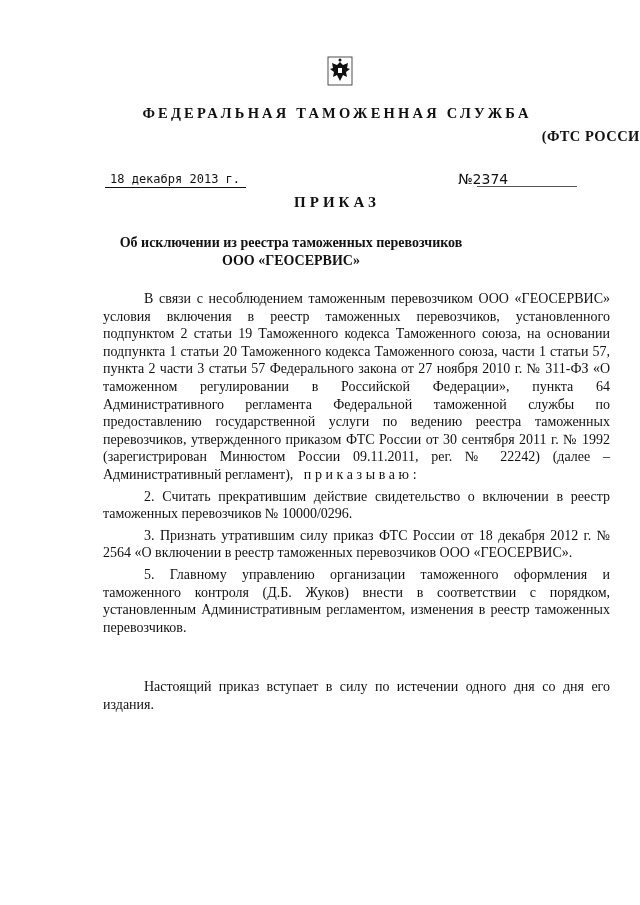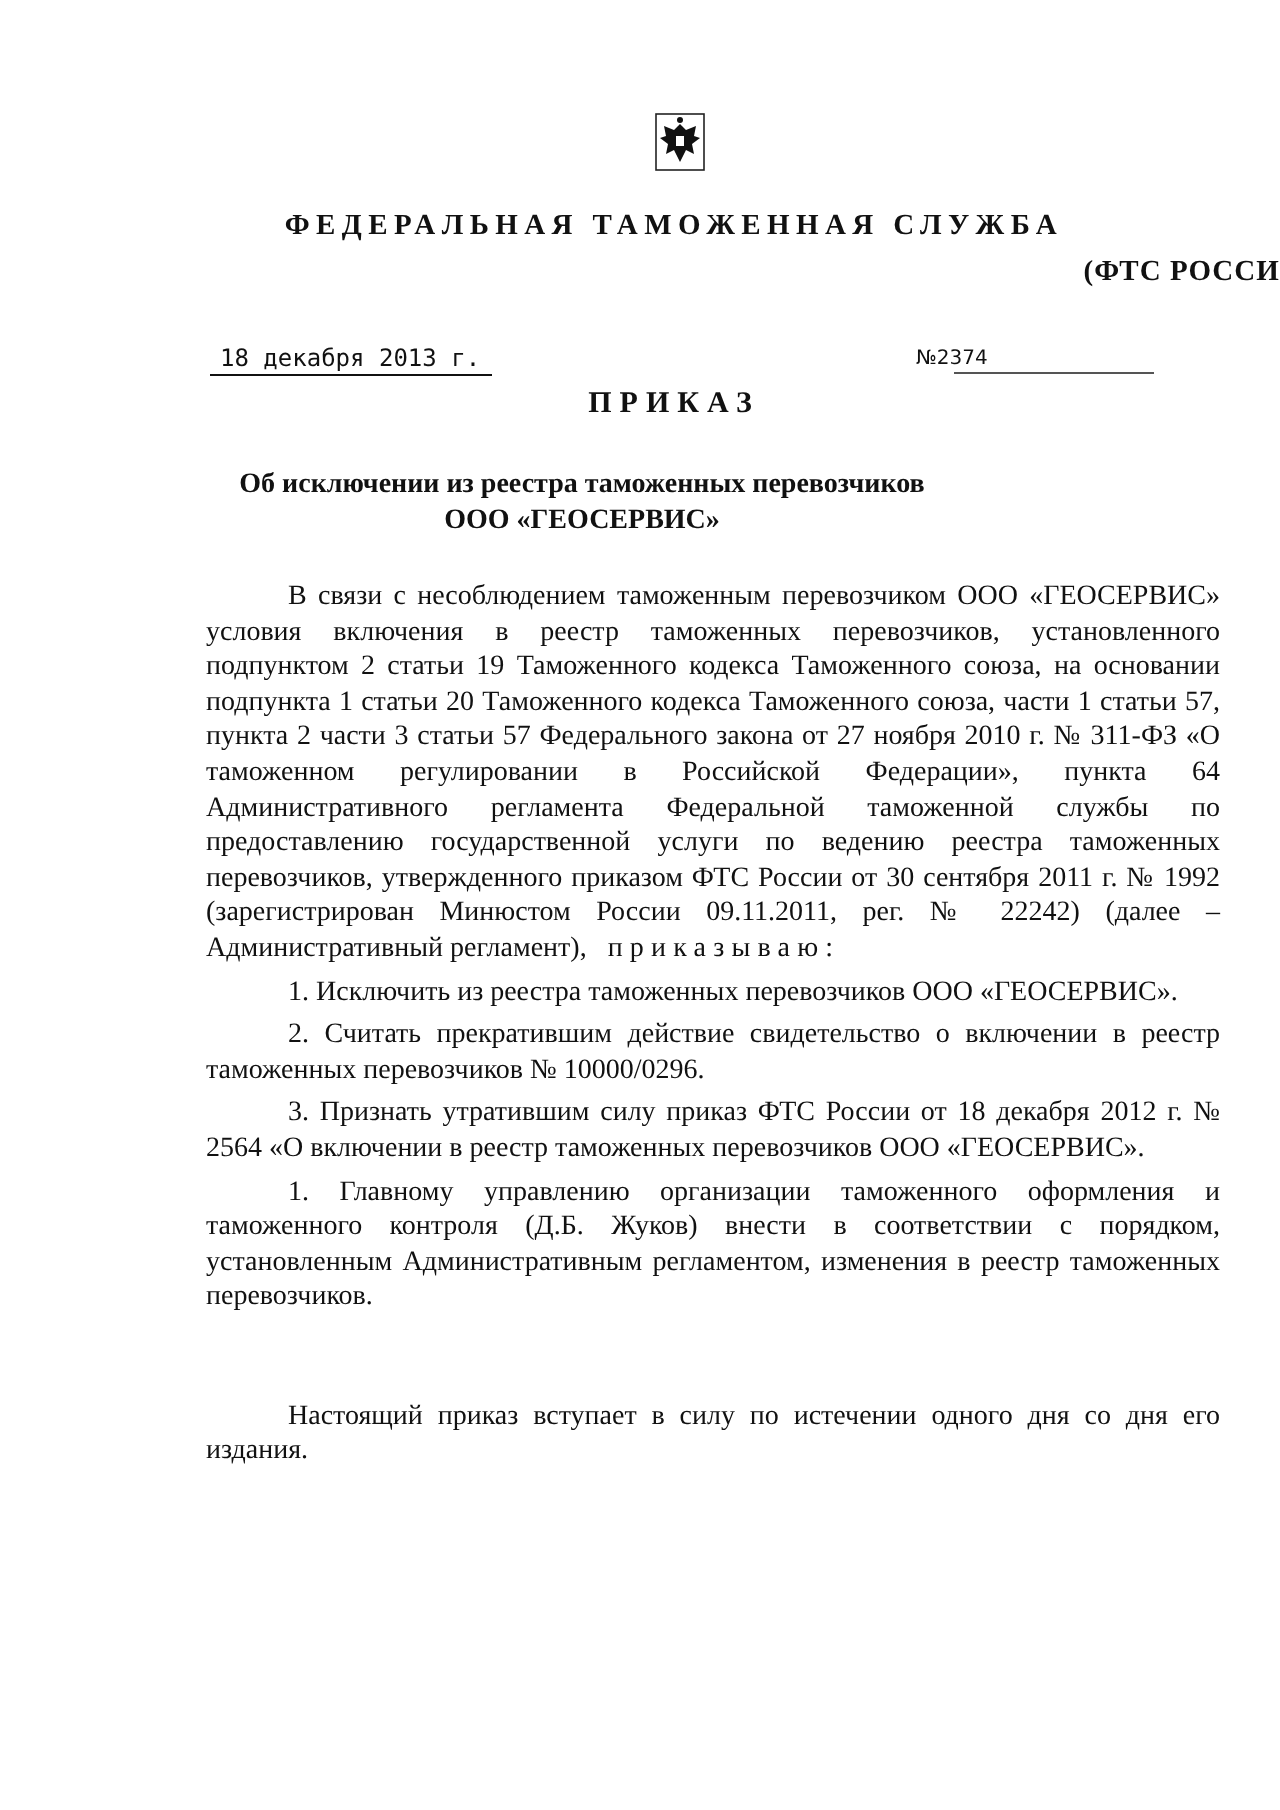--- a/index.html
+++ b/index.html
@@ -10,21 +10,21 @@
   .agency { position: absolute; top: 105px; left: 0; width: 640px; text-align: center;
             font-weight: bold; font-size: 14.5px; letter-spacing: 3.2px; }
   .agency-short { position: absolute; top: 128px; left: 0; width: 640px; text-align: right;
                   font-weight: bold; font-size: 14.5px; letter-spacing: 0.5px; }
   .doctype { position: absolute; top: 152px; left: 0; width: 640px; text-align: center;
              font-weight: bold; font-size: 15px; letter-spacing: 4px; margin-top: 42px; }
   .date { position: absolute; top: 172px; left: 88px; width: 136px;
           font-family: "DejaVu Sans Mono", "Liberation Mono", monospace; font-size: 12px;
           border-bottom: 1px solid #111; padding-left: 5px; line-height: 15px; }
   .number { position: absolute; top: 172px; left: 441px; width: 118px;
-            font-family: "DejaVu Sans", "Liberation Sans", sans-serif; font-size: 10px;
+            font-family: "DejaVu Sans", "Liberation Sans", sans-serif; font-size: 14px;
             line-height: 15px; }
   .number-line { position: absolute; top: 186px; left: 460px; width: 100px; border-top: 1px solid #555; }
   .city { position: absolute; top: 188px; left: 0; width: 640px; text-align: center; font-size: 11.5px; }
   .title { position: absolute; top: 234px; left: 0; width: 548px; text-align: center;
            font-weight: bold; font-size: 14px; line-height: 18px; }
   .body { position: absolute; top: 286px; left: 82px; width: 515px; font-size: 14px; line-height: 17.6px; }
   .body p { margin: 4px; text-align: justify; text-align-last: left; }
   .ind { text-indent: 41px; }
   .spaced { letter-spacing: 3.6px; }
   .gap { height: 17px; }
@@ -52,23 +52,22 @@
   <div class="number">№2374</div>
   <div class="number-line"></div>
 
   <div class="title">
     <div>Об исключении из реестра таможенных перевозчиков</div>
     <div>ООО «ГЕОСЕРВИС»</div>
   </div>
 
   <div class="body">
     <p class="ind"><span>В связи с несоблюдением таможенным перевозчиком ООО «ГЕОСЕРВИС» условия включения в реестр таможенных перевозчиков, установленного подпунктом 2 статьи 19 Таможенного кодекса Таможенного союза, на основании подпункта 1 статьи 20 Таможенного кодекса Таможенного союза, части 1 статьи 57, пункта 2 части 3 статьи 57 Федерального закона от 27 ноября 2010 г. № 311-ФЗ «О таможенном регулировании в Российской Федерации», пункта 64 Административного регламента Федеральной таможенной службы по предоставлению государственной услуги по ведению реестра таможенных перевозчиков, утвержденного приказом ФТС России от 30 сентября 2011 г. № 1992 (зарегистрирован Минюстом России 09.11.2011, рег. № 22242) (далее – Административный регламент),</span>&nbsp;&nbsp; <span class="spaced">приказываю:</span></p>
-    <p class="ind">1. Исключить из реестра таможенных перевозчиков ООО «ГЕОСЕРВИС».</p>
     <p class="ind">2. Считать прекратившим действие свидетельство о включении в реестр таможенных перевозчиков № 10000/0296.</p>
     <p class="ind">3. Признать утратившим силу приказ ФТС России от 18 декабря 2012 г. № 2564 «О включении в реестр таможенных перевозчиков ООО «ГЕОСЕРВИС».</p>
-    <p class="ind">1. Главному управлению организации таможенного оформления и таможенного контроля (Д.Б. Жуков) внести в соответствии с порядком, установленным Административным регламентом, изменения в реестр таможенных перевозчиков.</p>
+    <p class="ind">5. Главному управлению организации таможенного оформления и таможенного контроля (Д.Б. Жуков) внести в соответствии с порядком, установленным Административным регламентом, изменения в реестр таможенных перевозчиков.</p>
     <div class="gap"></div>
     <div class="gap"></div>
     <p class="ind">Настоящий приказ вступает в силу по истечении одного дня со дня его издания.</p>
   </div>
 
 
 </div>
 
 </body></html>

